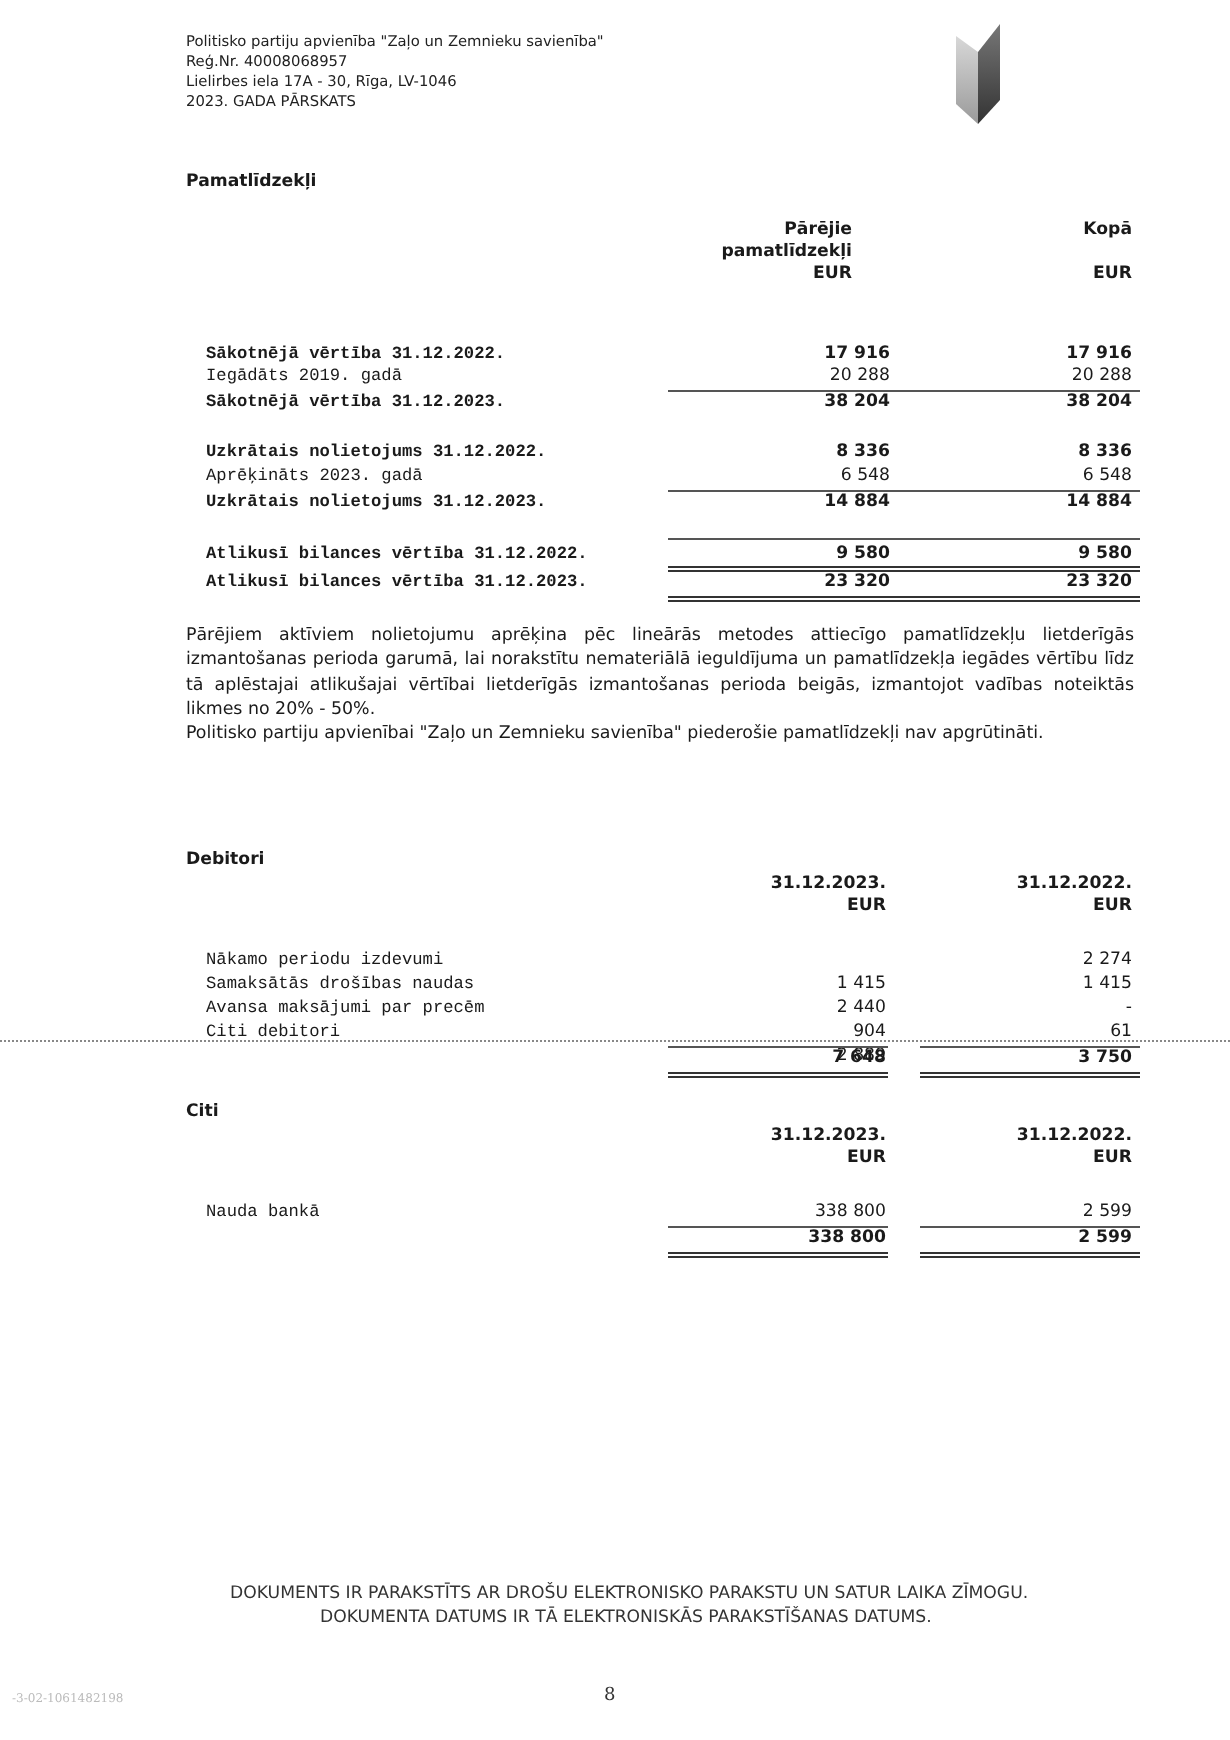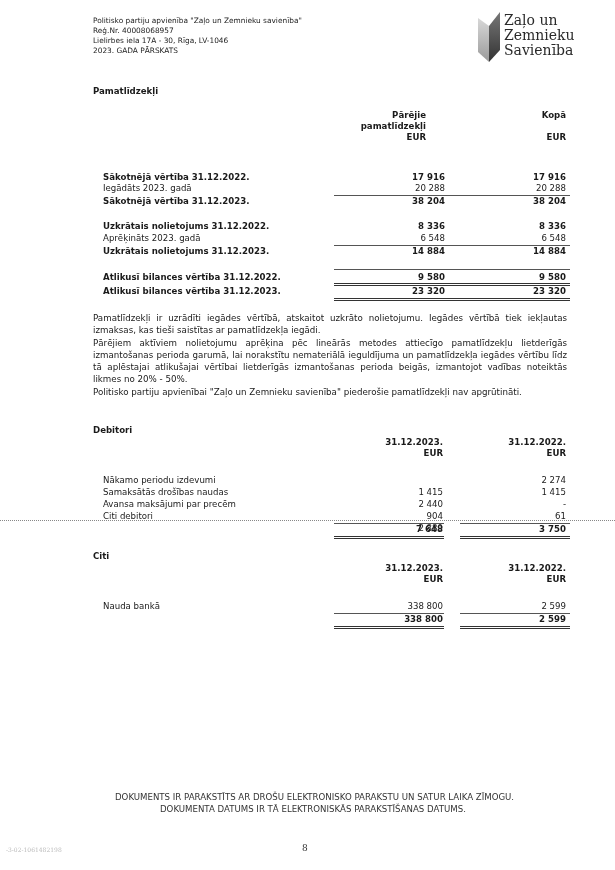--- a/index.html
+++ b/index.html
@@ -9,21 +9,21 @@
   }
   .hdr { position: absolute; left: 93px; top: 16px; font-size: 7.4px; line-height: 10px; color: #222; }
   .logo { position: absolute; left: 478px; top: 10px; display: flex; align-items: flex-start; }
   .logo-mark { width: 22px; height: 52px; margin-right: 4px; }
   .logo-text { font-family: "DejaVu Serif", serif; font-size: 14px; line-height: 15px; color: #2a2a2a; margin-top: 3px; }
 
   .sec-title { position: absolute; left: 93px; font-weight: bold; font-size: 8.6px; }
   .col-h { position: absolute; font-weight: bold; font-size: 8.6px; text-align: right; line-height: 11px; }
 
   .row { position: absolute; left: 0; width: 615px; height: 12px; font-size: 8.6px; }
-  .row .lbl { position: absolute; left: 103px; white-space: nowrap; }
+  .row .lbl { position: absolute; left: 103px; white-space: nowrap; font-family: Liberation Mono, monospace; }
   .row.bold { font-weight: bold; }
   .row .v1, .row .v2 { position: absolute; text-align: right; white-space: nowrap; }
 
   .line { position: absolute; height: 0; border-top: 1px solid #555; }
   .line.dbl { border-top: 3px double #333; }
 
   .para { position: absolute; left: 93px; width: 474px; font-size: 8.7px; line-height: 12.3px; text-align: justify; }
   .para p { margin: 0; }
   .stamp { position: absolute; left: 0; width: 615px; top: 791px; font-size: 8.6px; line-height: 12px; color: #333; }
   .stamp div { position: absolute; white-space: nowrap; }
@@ -49,25 +49,20 @@
           <stop offset="1" stop-color="#9a9a9a"></stop>
       </linearGradient>
       <linearGradient id="lg2" x1="0" y1="0" x2="0" y2="1">
         <stop offset="0" stop-color="#777"></stop>
           <stop offset="1" stop-color="#333"></stop>
       </linearGradient>
     </defs>
     <polygon points="0,8 11,16 11,52 0,42" fill="url(#lg1)"></polygon>
     <polygon points="11,16 22,2 22,40 11,52" fill="url(#lg2)"></polygon>
   </svg>
-  <div class="logo-text">
-    <div>Zaļo un</div>
-    <div>Zemnieku</div>
-    <div>Savienība</div>
-  </div>
 </div>
 
 <div class="sec-title" style="top:86px;">Pamatlīdzekļi</div>
 
 <div class="col-h" style="left:320px; width:106px; top:110px;">
   <div>Pārējie</div>
   <div>pamatlīdzekļi</div>
   <div>EUR</div>
 </div>
 <div class="col-h" style="left:500px; width:66px; top:110px;">
@@ -75,21 +70,21 @@
   <div style="height:11px;"></div>
   <div>EUR</div>
 </div>
 
 <div class="row bold" style="top:172px;">
   <span class="lbl">Sākotnējā vērtība 31.12.2022.</span>
   <span class="v1" style="right:170px;">17 916</span>
   <span class="v2" style="right:49px;">17 916</span>
 </div>
 <div class="row" style="top:183px;">
-  <span class="lbl">Iegādāts 2023. gadā</span>
+  <span class="lbl">Iegādāts 2019. gadā</span>
   <span class="v1" style="right:170px;">20 288</span>
   <span class="v2" style="right:49px;">20 288</span>
 </div>
 <div class="line" style="left:334px; width:236px; top:195px;"></div>
 <div class="row bold" style="top:196px;">
   <span class="lbl">Sākotnējā vērtība 31.12.2023.</span>
   <span class="v1" style="right:170px;">38 204</span>
   <span class="v2" style="right:49px;">38 204</span>
 </div>
 
@@ -118,21 +113,20 @@
 </div>
 <div class="line dbl" style="left:334px; width:236px; top:283px;"></div>
 <div class="row bold" style="top:286px;">
   <span class="lbl">Atlikusī bilances vērtība 31.12.2023.</span>
   <span class="v1" style="right:170px;">23 320</span>
   <span class="v2" style="right:49px;">23 320</span>
 </div>
 <div class="line dbl" style="left:334px; width:236px; top:298px;"></div>
 
 <div class="para" style="top:312px;">
-  <p>Pamatlīdzekļi ir uzrādīti iegādes vērtībā, atskaitot uzkrāto nolietojumu. Iegādes vērtībā tiek iekļautas izmaksas, kas tieši saistītas ar pamatlīdzekļa iegādi.</p>
   <p>Pārējiem aktīviem nolietojumu aprēķina pēc lineārās metodes attiecīgo pamatlīdzekļu lietderīgās izmantošanas perioda garumā, lai norakstītu nemateriālā ieguldījuma un pamatlīdzekļa iegādes vērtību līdz tā aplēstajai atlikušajai vērtībai lietderīgās izmantošanas perioda beigās, izmantojot vadības noteiktās likmes no 20% - 50%.</p>
   <p>Politisko partiju apvienībai "Zaļo un Zemnieku savienība" piederošie pamatlīdzekļi nav apgrūtināti.</p>
 </div>
 
 <div class="sec-title" style="top:425px;">Debitori</div>
 <div class="col-h" style="left:340px; width:103px; top:437px;">
   <div>31.12.2023.</div>
   <div>EUR</div>
 </div>
 <div class="col-h" style="left:470px; width:96px; top:437px;">

